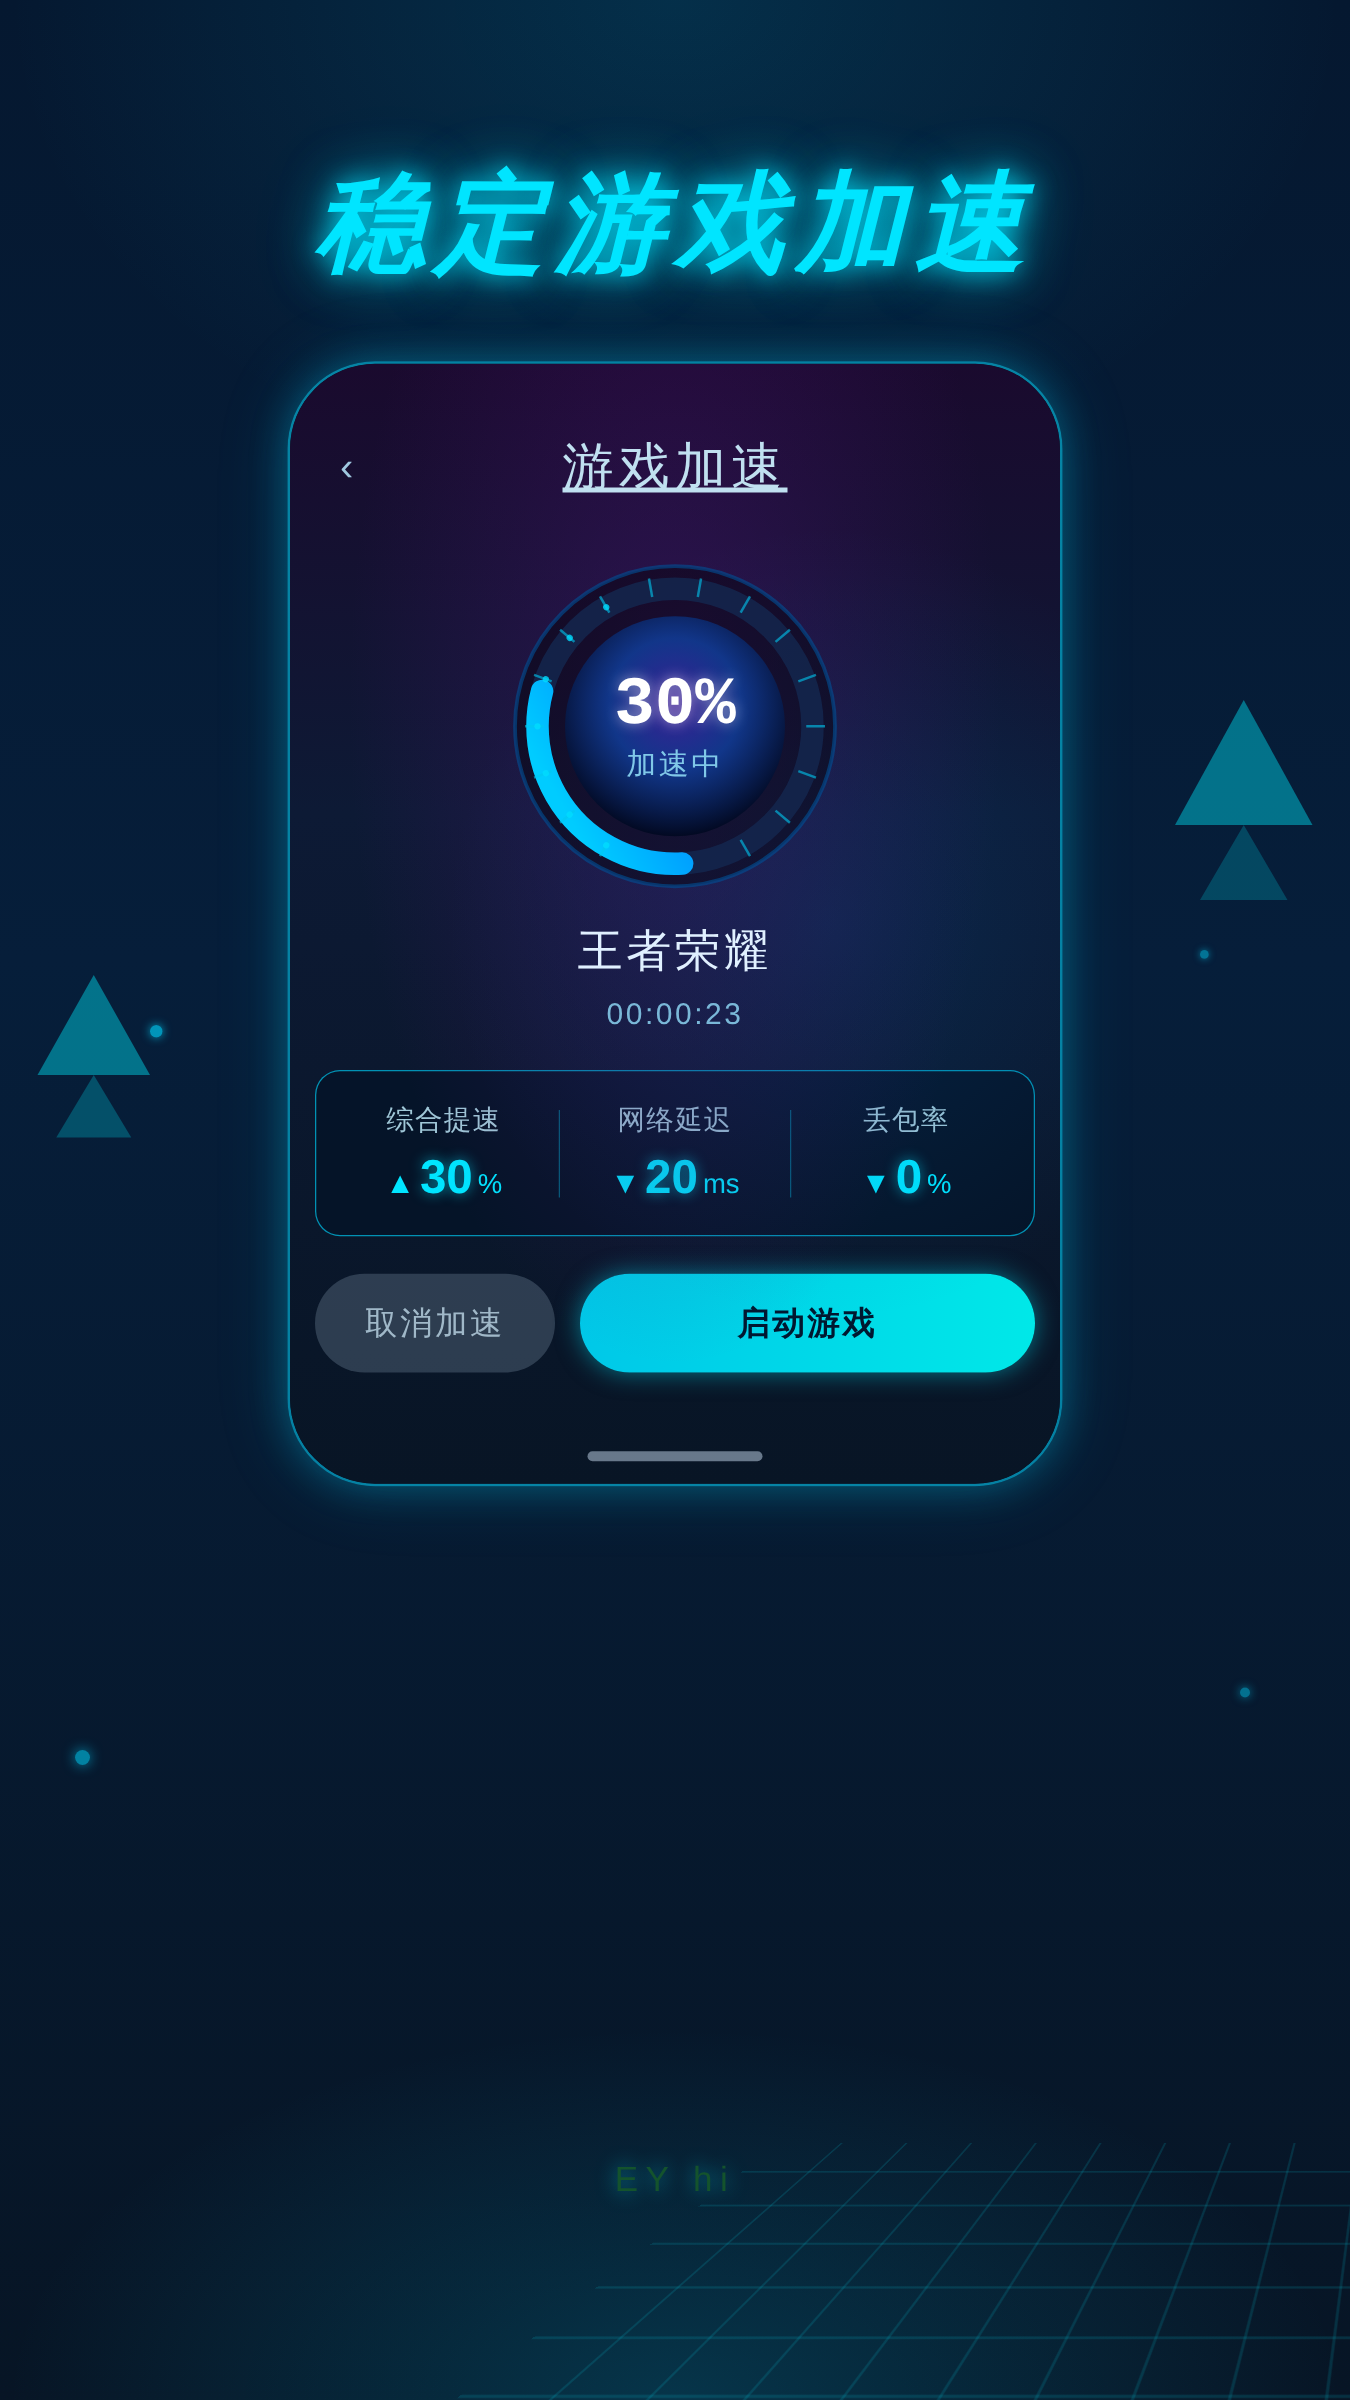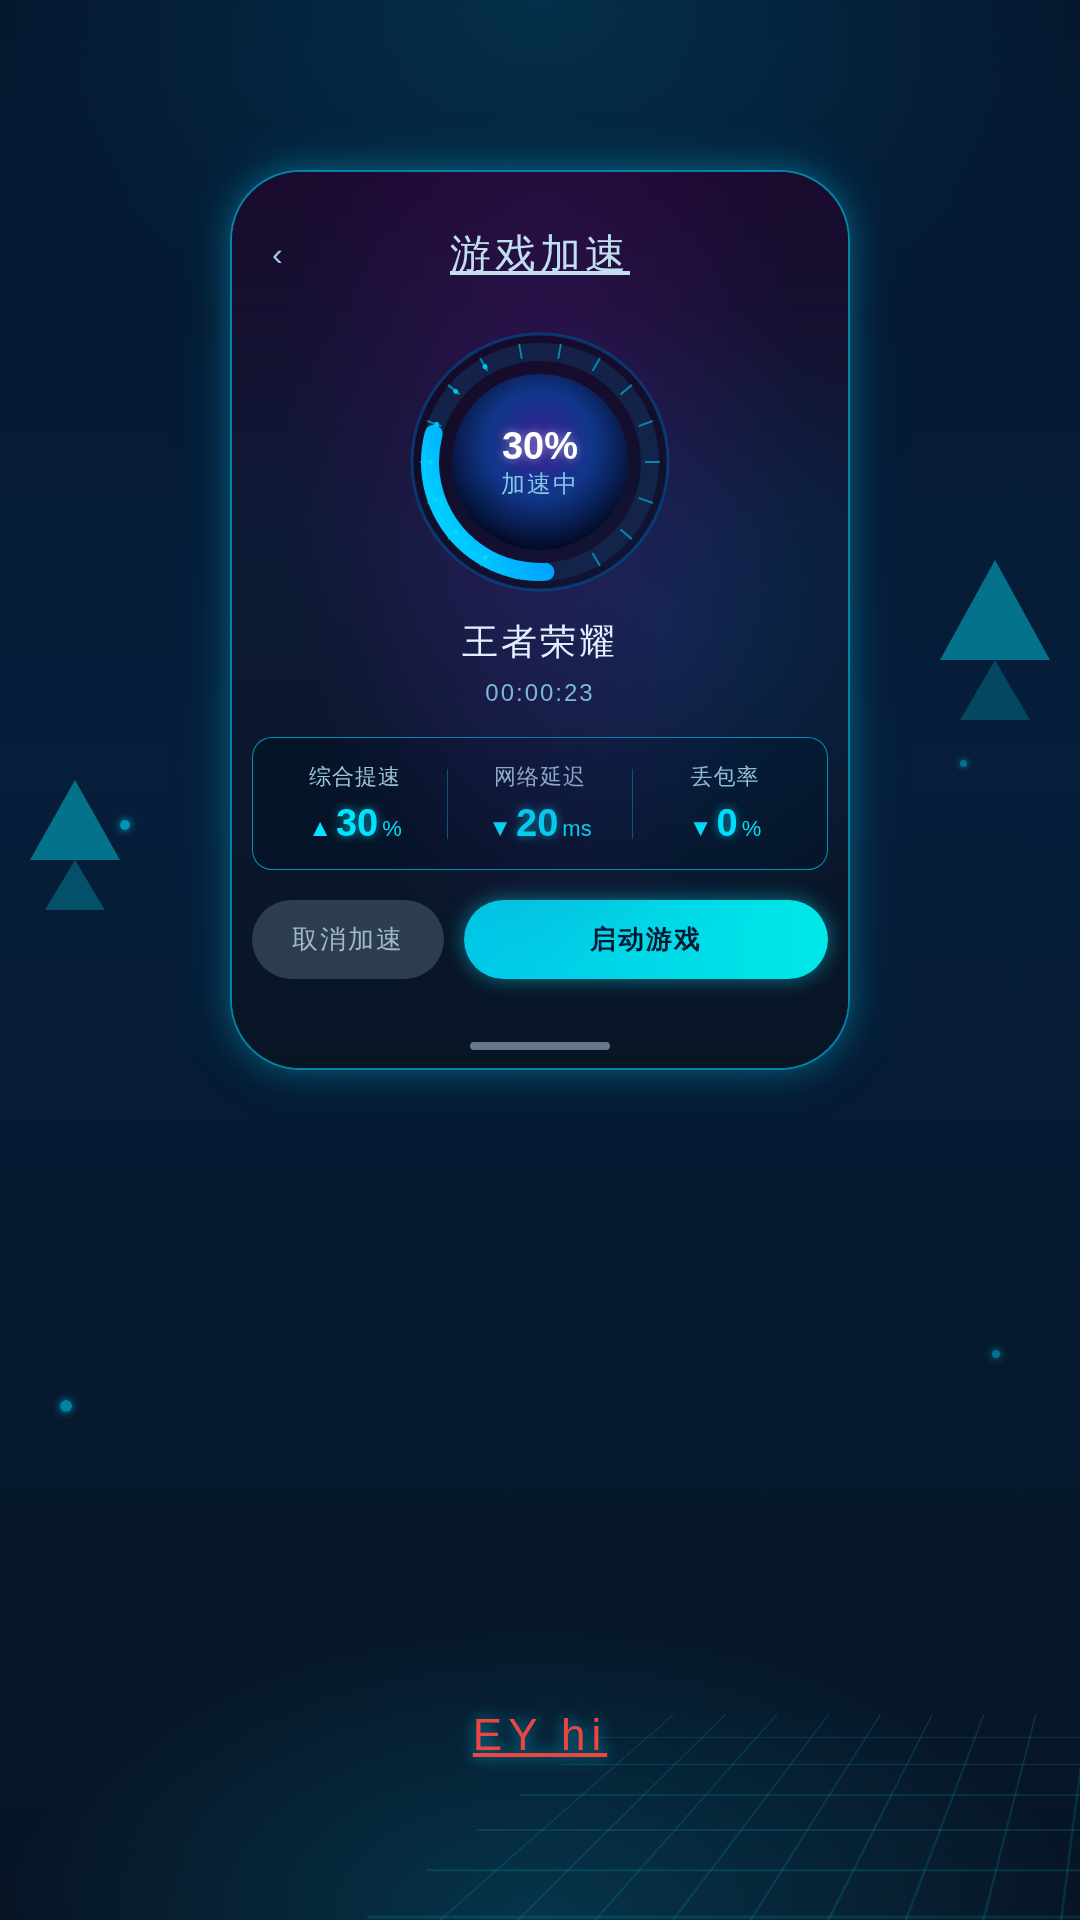--- a/index.html
+++ b/index.html
@@ -244,24 +244,25 @@
     .speed-center {
       position: absolute;
       top: 50%;
       left: 50%;
       transform: translate(-50%, -50%);
       text-align: center;
       z-index: 5;
     }
 
     .speed-percent {
-      font-size: 38px;
+      font-size: 54px;
       font-weight: bold;
       color: #ffffff;
       text-shadow: 0 0 10px rgba(255,255,255,0.5);
+      font-family: Liberation Mono, monospace;
     }
 
     .speed-label {
       font-size: 24px;
       color: #80c8e8;
       letter-spacing: 2px;
     }
 
     .game-name {
       font-size: 36px;
@@ -384,25 +385,24 @@
     
     .bottom-section {
       position: absolute;
       bottom: 160px;
       left: 0; right: 0;
       text-align: center;
       z-index: 5;
     }
 
     .feature-text {
-      font-size: 44px;
-      color: #ef4444;
+      font-size: 28px;
+      color: #14532d;
       text-shadow: 0 0 15px rgba(0,229,255,0.6);
       letter-spacing: 6px;
-      text-decoration: underline;
     }
 
     
     .glow-dot {
       position: absolute;
       border-radius: 50%;
     }
   </style>
 </head>
 <body>
@@ -413,20 +413,21 @@
 
 <div class="arrow-left"></div>
 <div class="arrow-right"></div>
 
 <div class="glow-dot" style="width:10px;height:10px;background:rgba(0,200,240,0.7);left:120px;top:820px;box-shadow:0 0 8px rgba(0,200,240,0.8);"></div>
 <div class="glow-dot" style="width:7px;height:7px;background:rgba(0,200,240,0.5);left:960px;top:760px;box-shadow:0 0 6px rgba(0,200,240,0.6);"></div>
 <div class="glow-dot" style="width:12px;height:12px;background:rgba(0,200,240,0.6);left:60px;top:1400px;box-shadow:0 0 10px rgba(0,200,240,0.7);"></div>
 <div class="glow-dot" style="width:8px;height:8px;background:rgba(0,200,240,0.5);right:80px;top:1350px;box-shadow:0 0 8px rgba(0,200,240,0.6);"></div>
 
 <div class="header">
+  <div class="main-title">稳定游戏加速</div>
 </div>
 
 <div class="phone-wrapper">
   <div class="phone-frame">
     <div class="phone-notch"></div>
     <div class="phone-screen">
       <div class="phone-bg-map"></div>
 
       <div class="phone-header">
         <span class="phone-back-btn">‹</span>

